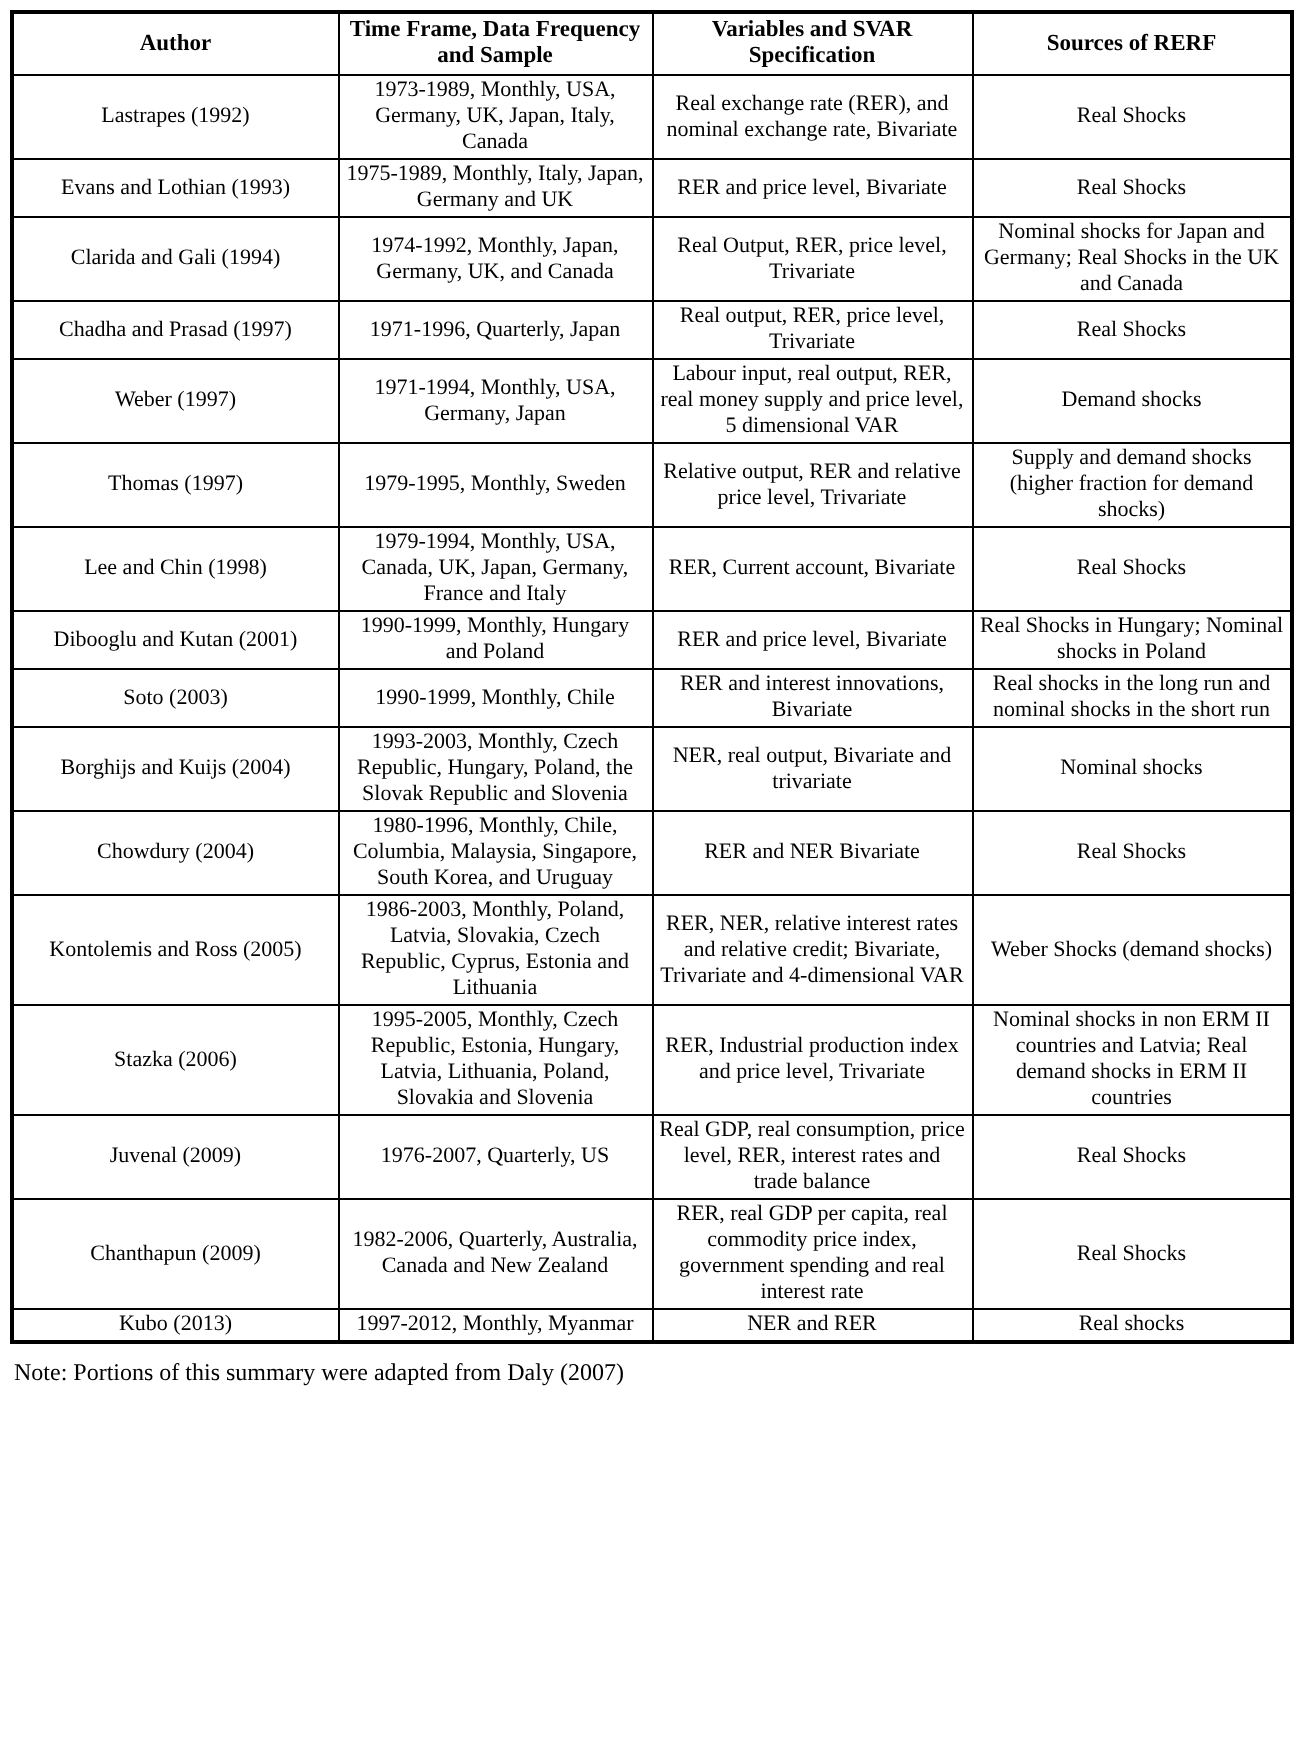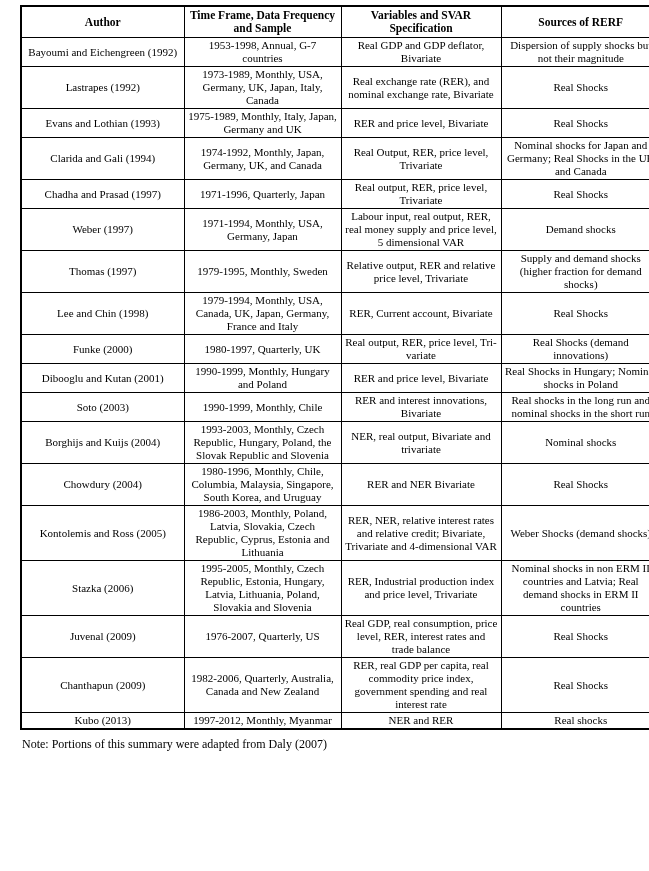--- a/index.html
+++ b/index.html
@@ -8,21 +8,21 @@
     background: #ffffff;
   }
   body {
     width: 649px;
     height: 871px;
     overflow: hidden;
     font-family: "Liberation Serif", serif;
     color: #000000;
   }
   .page {
-    padding: 5px 4px 0 20px;
+    padding: 5px 4px 0 5px;
   }
   table.summary {
     border-collapse: collapse;
     width: 640px;
     table-layout: fixed;
     border: 2px solid #000000;
   }
   table.summary th,
   table.summary td {
     border: 1px solid #000000;
@@ -63,26 +63,20 @@
     <thead>
       <tr>
         <th>Author</th>
         <th>Time Frame, Data Frequency and Sample</th>
         <th>Variables and SVAR Specification</th>
         <th>Sources of RERF</th>
       </tr>
     </thead>
     <tbody>
         <tr>
-          <td>Bayoumi and Eichengreen (1992)</td>
-          <td>1953-1998, Annual, G-7 countries</td>
-          <td>Real GDP and GDP deflator, Bivariate</td>
-          <td>Dispersion of supply shocks but not their magnitude</td>
-        </tr>
-        <tr>
           <td>Lastrapes (1992)</td>
           <td>1973-1989, Monthly, USA, Germany, UK, Japan, Italy, Canada</td>
           <td>Real exchange rate (RER), and nominal exchange rate, Bivariate</td>
           <td>Real Shocks</td>
         </tr>
         <tr>
           <td>Evans and Lothian (1993)</td>
           <td>1975-1989, Monthly, Italy, Japan, Germany and UK</td>
           <td>RER and price level, Bivariate</td>
           <td>Real Shocks</td>
@@ -109,26 +103,20 @@
           <td>Thomas (1997)</td>
           <td>1979-1995, Monthly, Sweden</td>
           <td>Relative output, RER and relative price level, Trivariate</td>
           <td>Supply and demand shocks (higher fraction for demand shocks)</td>
         </tr>
         <tr>
           <td>Lee and Chin (1998)</td>
           <td>1979-1994, Monthly, USA, Canada, UK, Japan, Germany, France and Italy</td>
           <td>RER, Current account, Bivariate</td>
           <td>Real Shocks</td>
-        </tr>
-        <tr>
-          <td>Funke (2000)</td>
-          <td>1980-1997, Quarterly, UK</td>
-          <td>Real output, RER, price level, Tri-variate</td>
-          <td>Real Shocks (demand innovations)</td>
         </tr>
         <tr>
           <td>Dibooglu and Kutan (2001)</td>
           <td>1990-1999, Monthly, Hungary and Poland</td>
           <td>RER and price level, Bivariate</td>
           <td>Real Shocks in Hungary; Nominal shocks in Poland</td>
         </tr>
         <tr>
           <td>Soto (2003)</td>
           <td>1990-1999, Monthly, Chile</td>

